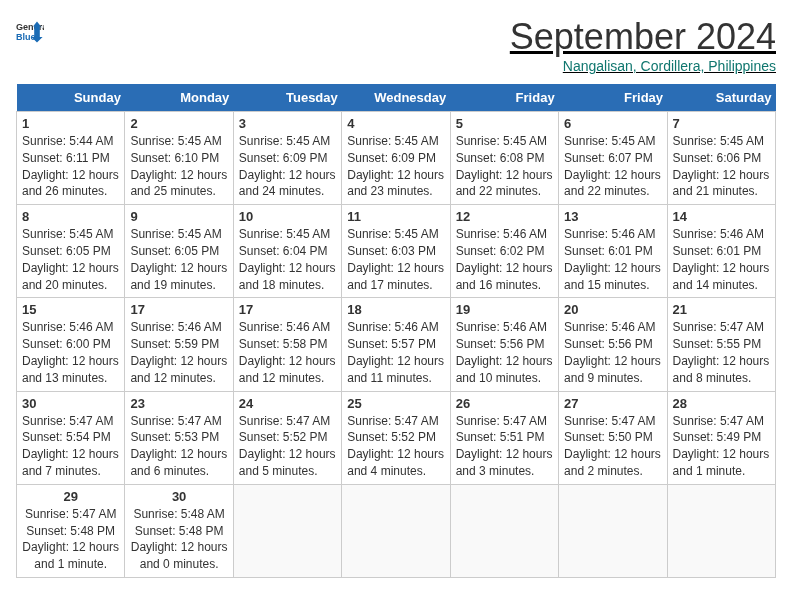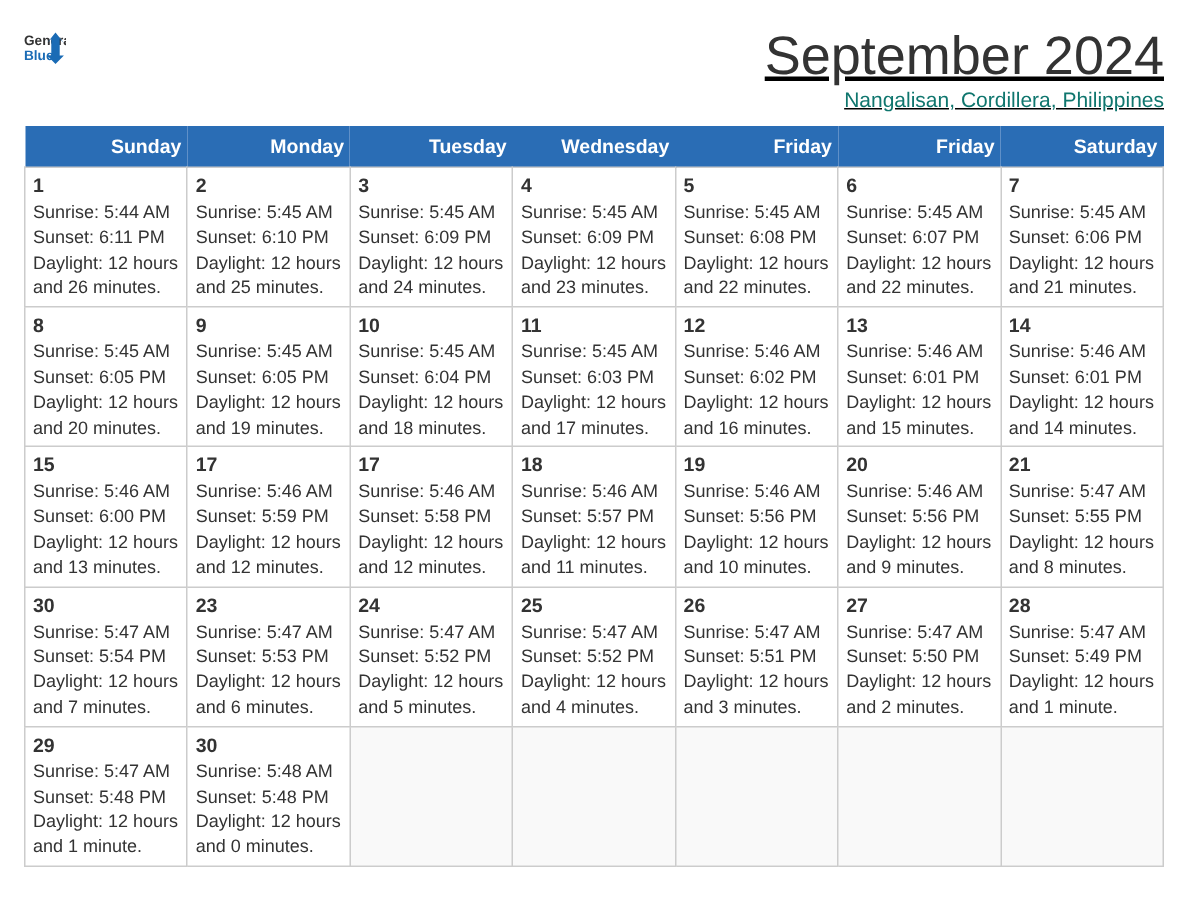--- a/index.html
+++ b/index.html
@@ -68,20 +68,21 @@
       display: block;
       margin-bottom: 2px;
     }
     .day-info {
       font-size: 12px;
       line-height: 1.4;
       color: #333;
     }
     tr:last-child td {
       border-bottom: 1px solid #ccc;
+      text-align: center;
     }
   </style>
 </head>
 <body>
 
 <div class="header">
   <div class="logo">
     <svg class="logo-icon" viewBox="0 0 40 40">
       <text x="0" y="20" font-size="13" font-weight="bold" fill="#333">General</text>
       <text x="0" y="34" font-size="13" font-weight="bold" fill="#1a6bb5">Blue</text>

